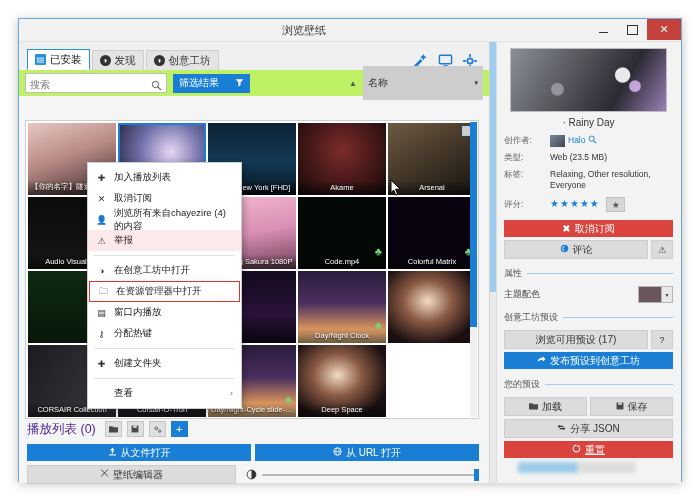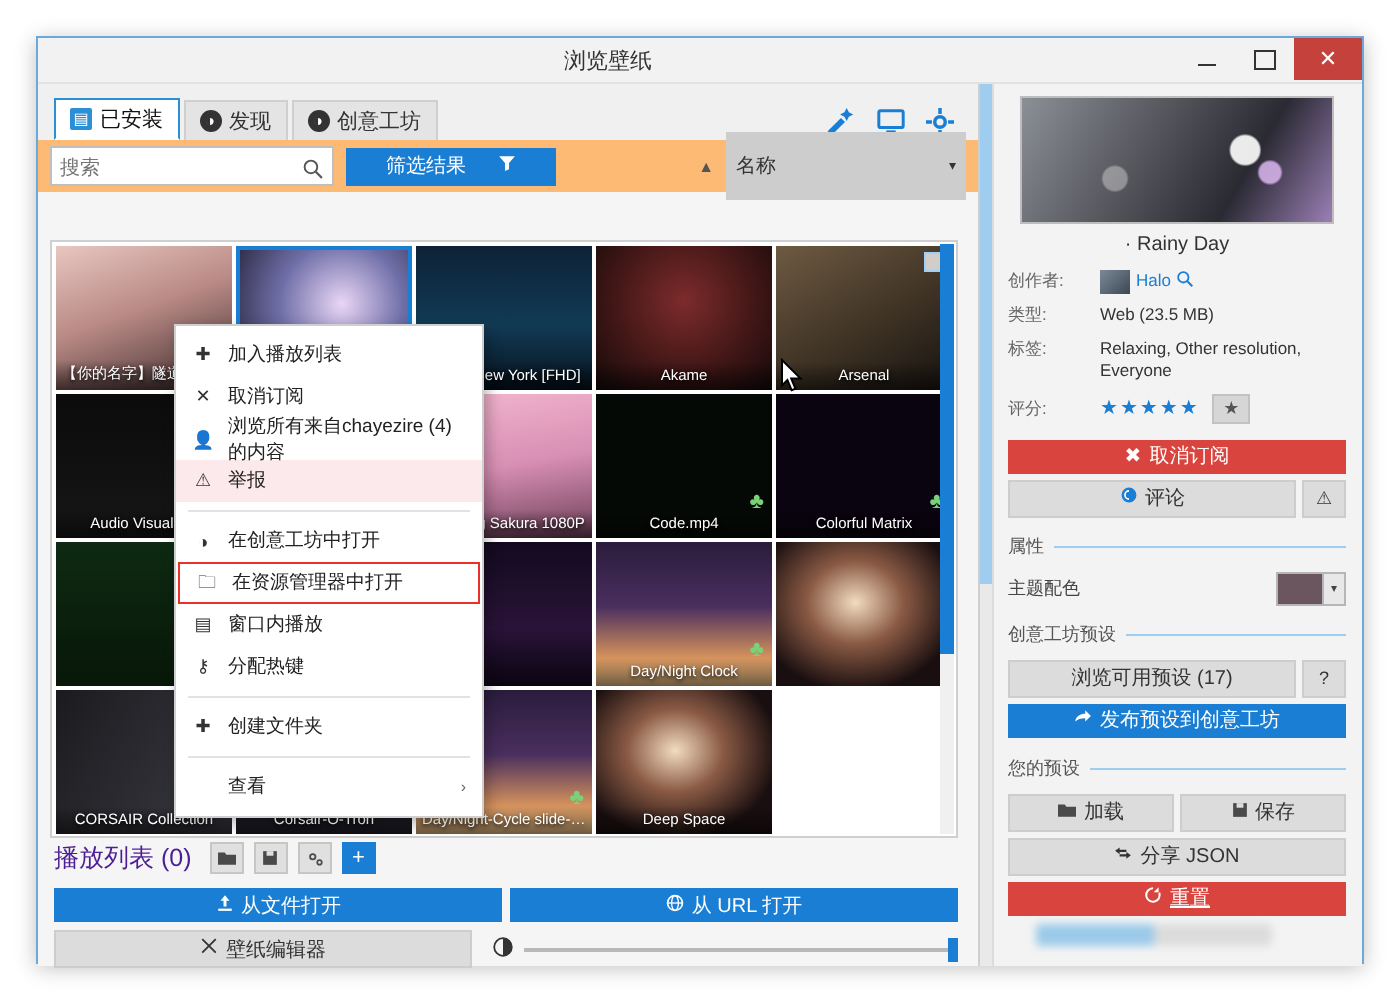--- a/index.html
+++ b/index.html
@@ -29,26 +29,26 @@
   .tab{height:19px;padding:0 7px;display:flex;align-items:center;gap:4px;font-size:10.5px;
        border:1px solid #cfcfcf;border-bottom:none;background:#e4e4e4;color:#333;margin-right:2px;}
   .tab.active{background:#fff;border-color:#2a8fd4;border-bottom:1px solid #fff;color:#111;}
   .tab .ti{width:11px;height:11px;display:inline-flex;align-items:center;justify-content:center;
            background:#2a8fd4;color:#fff;font-size:8px;border-radius:1px;line-height:1;}
   .tab .ti.circ{border-radius:50%;background:#333;}
   .toolicons{margin-left:auto;display:flex;gap:10px;padding:0 12px 2px 0;align-items:center;}
   .toolicons svg{display:block;}
 
   
-  .searchrow{height:26px;display:flex;align-items:center;padding:0 6px;gap:6px;background:#fdba74;}
+  .searchrow{height:26px;display:flex;align-items:center;padding:0 6px;gap:6px;background:#bef264;}
   .searchbox{position:relative;width:140px;height:18px;background:#fff;border:1px solid #bfbfbf;}
   .searchbox input{border:0;outline:0;width:112px;height:16px;font-size:10px;padding:0 4px;color:#333;
                    font-family:"Liberation Sans",sans-serif;background:transparent;}
   .searchbox .mag{position:absolute;right:4px;top:3px;}
-  .filterbtn{height:19px;background:#1a7fd4;color:#fff;font-size:10px;padding:0 20px;display:flex;
+  .filterbtn{height:19px;background:#1a7fd4;color:#fff;font-size:10px;padding:0 6px;display:flex;
              align-items:center;gap:16px;}
   .sortarea{margin-left:auto;display:flex;align-items:center;gap:6px;}
   .sortarrow{font-size:8px;color:#555;}
   .sortsel{width:110px;height:34px;background:#cdcdcd;display:flex;align-items:center;
            padding:0 5px;font-size:10px;color:#333;}
   .sortsel .cv{margin-left:auto;font-size:7px;}
 
   
   .gridwrap{position:absolute;left:6px;top:78px;right:10px;bottom:64px;background:#fff;
             border:1px solid #cfcfcf;overflow:hidden;}

